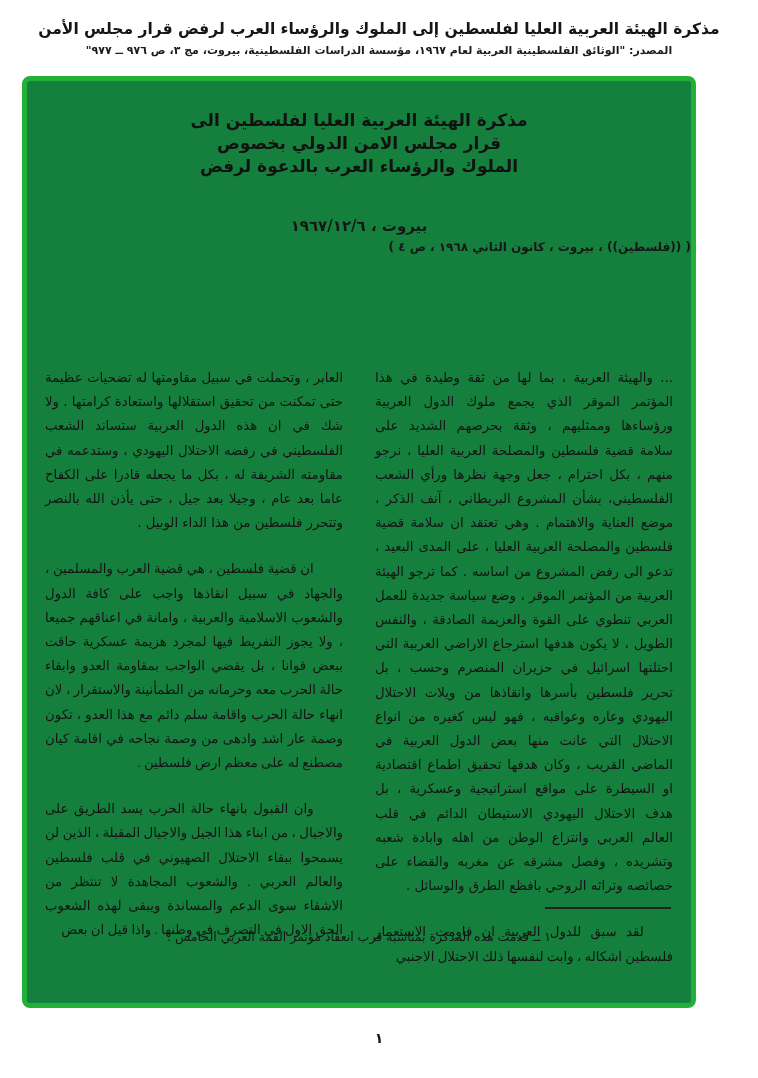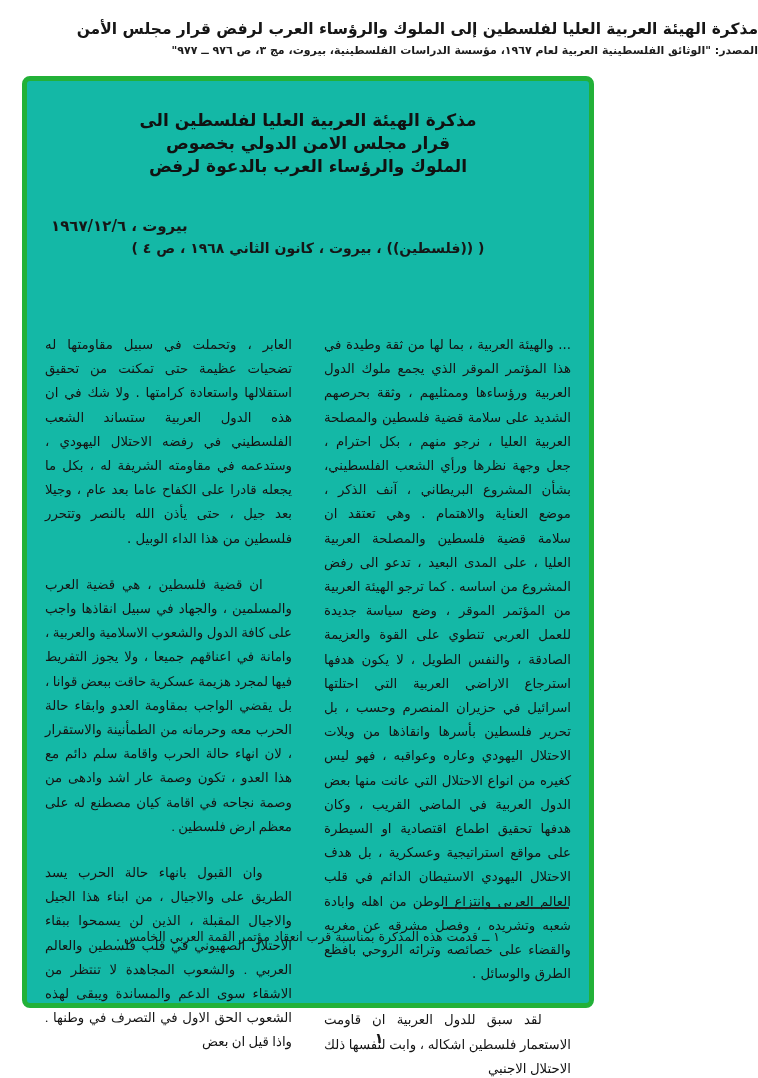--- a/index.html
+++ b/index.html
@@ -17,98 +17,99 @@
     overflow: hidden;
     background: #ffffff;
   }
 
   
   .page-header {
     position: absolute;
     top: 18px;
     left: 0;
     width: 100%;
+    text-align: center;
     direction: rtl;
   }
   .page-header .hdr-title {
     font-size: 15.5px;
     font-weight: 700;
     line-height: 22px;
   }
   .page-header .hdr-source {
     font-size: 11px;
     font-weight: 700;
     margin-top: 4px;
     color: #1b1b1b;
   }
 
   
   #green-box {
     position: absolute;
     left: 22px;
     top: 76px;
-    width: 572px;
+    width: 674px;
     height: 932px;
     border: 5px solid #22b138;
     border-radius: 8px;
-    background: #14b8a6;
+    background: #15803d;
   }
 
   
   .doc-title {
     position: absolute;
     top: 28px;
     left: 0;
     width: 100%;
     text-align: center;
     direction: rtl;
     font-weight: 700;
     font-size: 17px;
     line-height: 23px;
     color: #111;
   }
   .doc-dateline {
     position: absolute;
     top: 136px;
     left: 0;
     width: 100%;
-    text-align: left;
+    text-align: center;
     direction: rtl;
     font-weight: 700;
     font-size: 15px;
-    margin-left: 24px;
   }
   .doc-citation {
     position: absolute;
     top: 159px;
     left: 0;
     width: 100%;
-    text-align: center;
+    text-align: right;
     direction: rtl;
     font-weight: 700;
-    font-size: 14px;
+    font-size: 12px;
   }
 
   
   .columns {
     position: absolute;
     top: 252px;
     right: 18px;
     left: 18px;
     display: flex;
     direction: rtl;           
     gap: 32px;
   }
   .col {
     width: 321px;
     direction: rtl;
     text-align: justify;
     font-size: 13.3px;
     line-height: 24.2px;
     color: #141414;
+    margin-top: 33px;
   }
   .col p { margin-bottom: 22px; }
   .col p.indent { text-indent: 2.2em; font-family: Liberation Serif, serif; }
 
   
   .footnote-rule {
     position: absolute;
     top: 826px;
     right: 20px;
     width: 126px;

